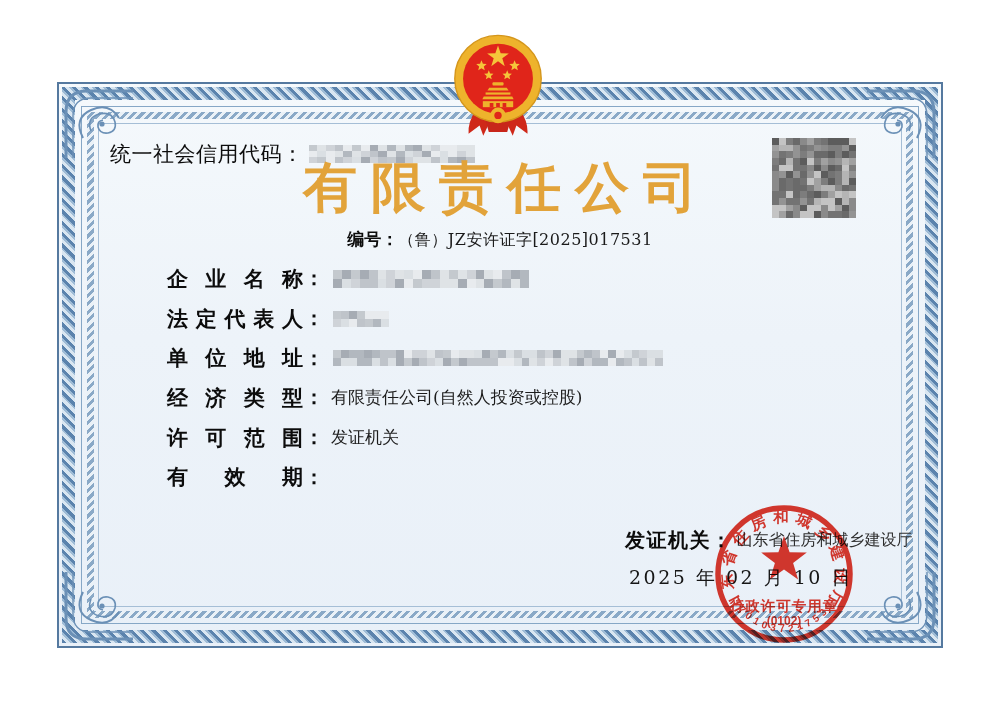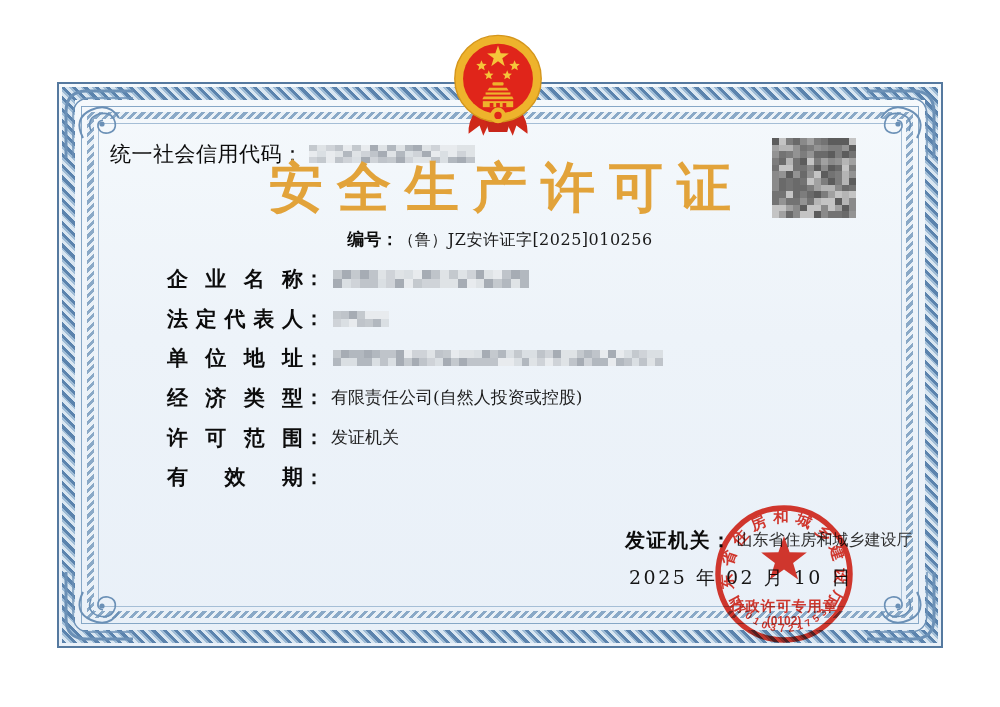--- a/index.html
+++ b/index.html
@@ -167,24 +167,24 @@
           <i style="background:#dfe3e6"></i>
           <i style="background:#dfe3e6"></i>
           <i style="background:#bfc4ca"></i>
           <i style="background:#dadfe3"></i>
           <i style="background:#b2b8bf"></i>
           <i style="background:#a6acb4"></i>
           <i style="background:#bfc4ca"></i>
         </span>
     </div>
 
-    <div class="cert-title">安全生产许可证</div>
+    <div class="cert-title">有限责任公司</div>
 
     <div class="number-row">
-      <span class="number-label">编号：</span><span class="number-value">（鲁）JZ安许证字[2025]010256</span>
+      <span class="number-label">编号：</span><span class="number-value">（鲁）JZ安许证字[2025]017531</span>
     </div>
 
     <div class="qr mosaic" style="grid-template-columns: repeat(12, 1fr); grid-auto-rows: 6.66667px;">
         <i style="background:#5c5c5c"></i>
         <i style="background:#c4c4c4"></i>
         <i style="background:#7d7d7d"></i>
         <i style="background:#6a6a6a"></i>
         <i style="background:#8a8a8a"></i>
         <i style="background:#a1a1a1"></i>
         <i style="background:#7d7d7d"></i>

